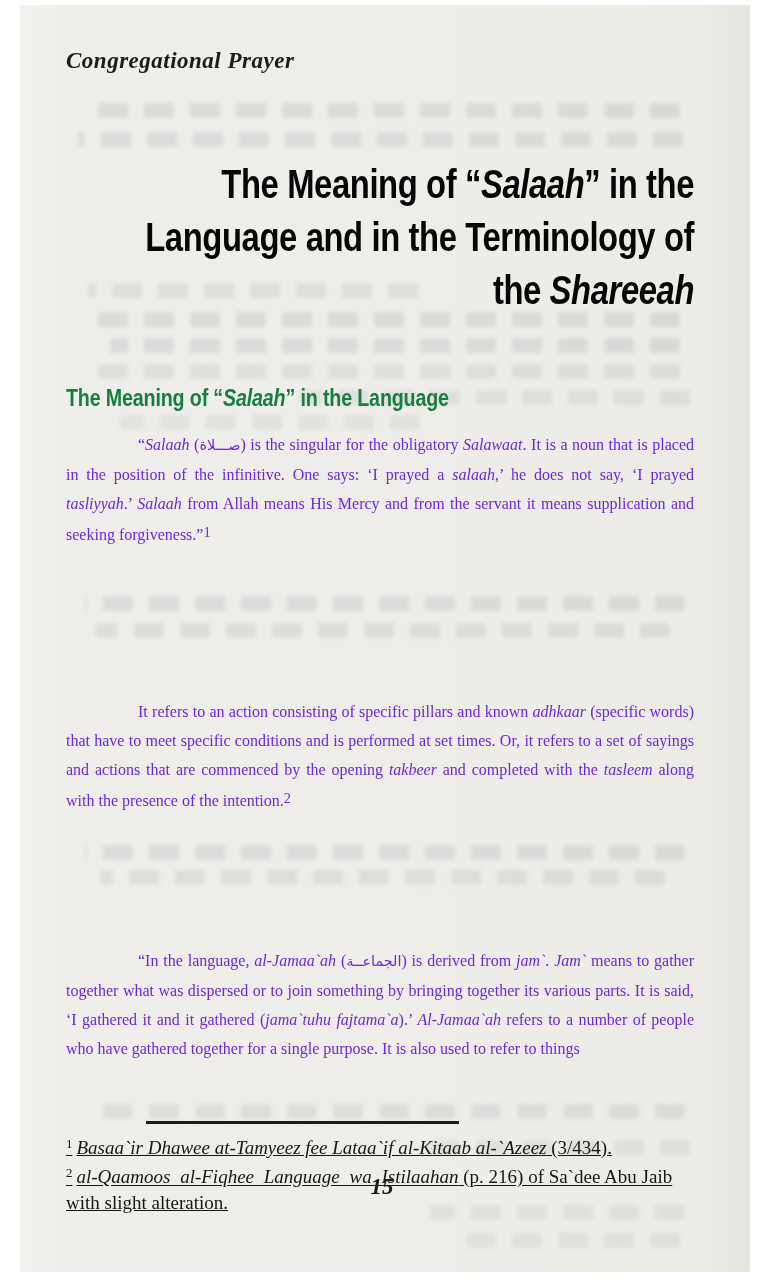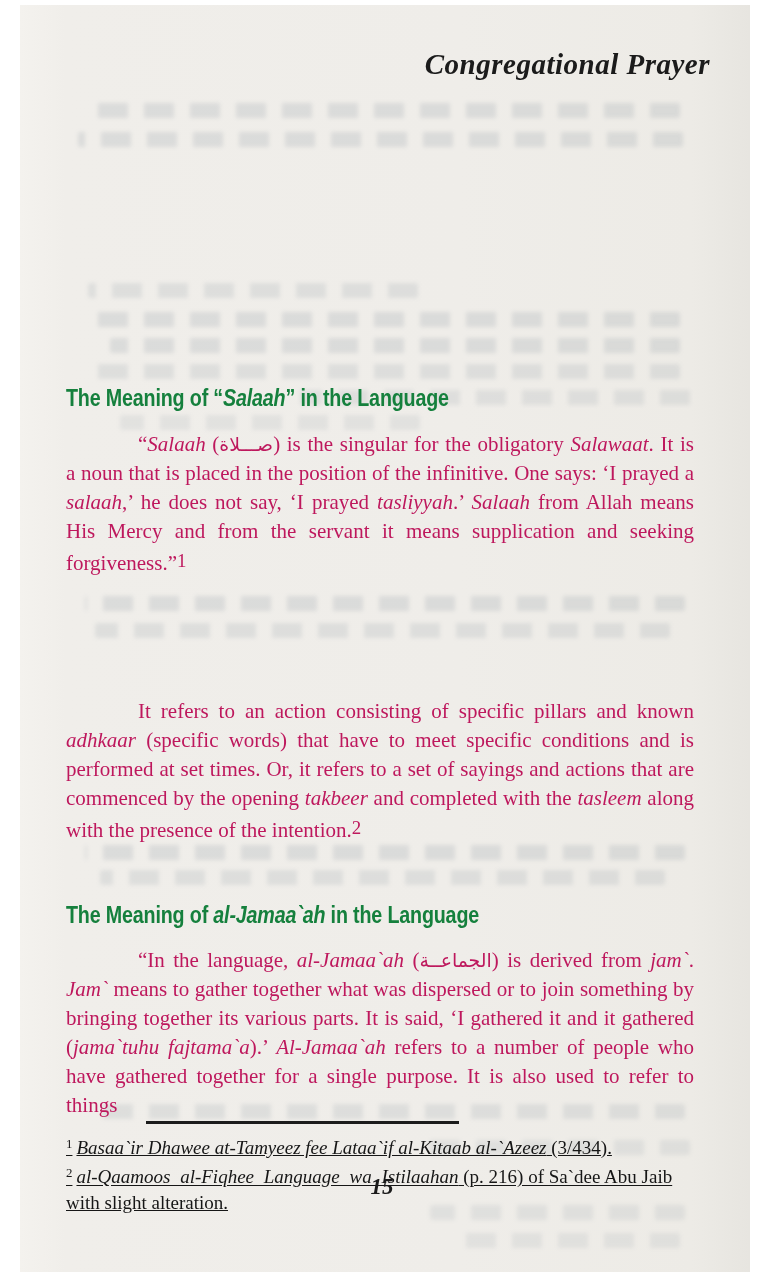--- a/index.html
+++ b/index.html
@@ -22,25 +22,25 @@
   .bleed{position:absolute;inset:0;z-index:1;pointer-events:none;}
   .gl{
     position:absolute;height:15px;border-radius:2px;
     background:repeating-linear-gradient(90deg, rgba(125,138,150,.6) 0 30px, rgba(125,138,150,0) 30px 46px);
     filter:blur(2.2px);
     transform:scaleX(-1);
   }
   .content{position:absolute;inset:0;z-index:2;}
 
   .running-header{
-    position:absolute;left:82px;width:628px;top:48px;
-    text-align:right;
+    position:absolute;left:66px;width:628px;top:48px;
+    text-align:left;
     font-family:"Liberation Serif", serif;
     font-style:italic;font-weight:600;
-    font-size:29px;letter-spacing:.5px;
+    font-size:23px;letter-spacing:.5px;
     color:#1b1b1b;
   }
 
   .chapter-title{
     position:absolute;right:70px;top:158px;
     text-align:right;
     font-family:"Liberation Sans", sans-serif;
     font-weight:bold;font-size:41px;line-height:53px;
     letter-spacing:-.5px;color:#060606;
   }
@@ -58,23 +58,23 @@
   }
   .hd .scale{
     display:inline-block;
     transform:scaleX(.82);
     transform-origin:0 50%;
     letter-spacing:-.2px;
   }
 
   .para{
     position:absolute;left:66px;width:628px;
-    font-size:21px;line-height:29px;
+    font-size:16px;line-height:29px;
     text-align:justify;text-indent:72px;
-    color:#be185d;
+    color:#6d28d9;
   }
 
   .it{font-style:italic;}
   .wide{word-spacing:5px;}
   .sup{font-size:.9em;vertical-align:.18em;}
   .ar{font-family:"DejaVu Sans", sans-serif;font-size:.9em;}
 
   .fn-rule{
     position:absolute;left:146px;top:1121px;
     width:313px;height:3px;background:#1c1c1c;
@@ -114,31 +114,33 @@
   <div class="gl" style="top:1104px;left:90px;width:595px;opacity:.26"></div>
   <div class="gl" style="top:1140px;left:420px;width:270px;opacity:.22"></div>
   <div class="gl" style="top:1205px;left:430px;width:255px;opacity:.22"></div>
   <div class="gl" style="top:1233px;left:455px;width:225px;opacity:.20"></div>
 </div>
 
 <div class="content">
 
   <div class="running-header">Congregational Prayer</div>
 
+  <div class="chapter-title">
+    <div class="line"><span>The Meaning of “</span><span class="it">Salaah</span><span>” in the</span></div>
+    <div class="line"><span>Language and in the Terminology of</span></div>
+    <div class="line"><span>the </span><span class="it">Shareeah</span></div>
+  </div>
 
   <div class="hd" style="top:383px">
     <span class="scale"><span>The Meaning of “</span><span class="it">Salaah</span><span>” in the Language</span></span>
   </div>
   <div class="para" style="top:430px"><span>“</span><span class="it">Salaah</span><span> (</span><span class="ar">صـــلاة</span><span>) is the singular for the obligatory </span><span class="it">Salawaat</span><span>. It is a noun that is placed in the position of the infinitive. One says: ‘I prayed a </span><span class="it">salaah</span><span>,’ he does not say, ‘I prayed </span><span class="it">tasliyyah</span><span>.’ </span><span class="it">Salaah</span><span> from Allah means His Mercy and from the servant it means supplication and seeking forgiveness.”</span><span class="sup">1</span></div>
 
   <div class="para" style="top:697px"><span>It refers to an action consisting of specific pillars and known </span><span class="it">adhkaar</span><span> (specific words) that have to meet specific conditions and is performed at set times. Or, it refers to a set of sayings and actions that are commenced by the opening </span><span class="it">takbeer</span><span> and completed with the </span><span class="it">tasleem</span><span> along with the presence of the intention.</span><span class="sup">2</span></div>
 
-  <div class="hd" style="top:900px">
-    <span class="scale"><span>The Meaning of </span><span class="it">al-Jamaa`ah</span><span> in the Language</span></span>
-  </div>
   <div class="para" style="top:946px"><span>“In the language, </span><span class="it">al-Jamaa`ah</span><span> (</span><span class="ar">الجماعــة</span><span>) is derived from </span><span class="it">jam`</span><span>. </span><span class="it">Jam`</span><span> means to gather together what was dispersed or to join something by bringing together its various parts. It is said, ‘I gathered it and it gathered (</span><span class="it">jama`tuhu fajtama`a</span><span>).’ </span><span class="it">Al-Jamaa`ah</span><span> refers to a number of people who have gathered together for a single purpose. It is also used to refer to things</span></div>
 
   <div class="fn-rule"></div>
 
   <div class="footnotes">
     <div><span class="fnsup">1</span><span><span class="it">Basaa`ir Dhawee at-Tamyeez fee Lataa`if al-Kitaab al-`Azeez</span><span> (3/434).</span></span></div>
     <div><span class="fnsup">2</span><span><span class="it wide">al-Qaamoos al-Fiqhee Language wa Istilaahan</span><span> (p. 216) of Sa`dee Abu Jaib with slight alteration.</span></span></div>
   </div>
 
   <div class="page-number">15</div>

